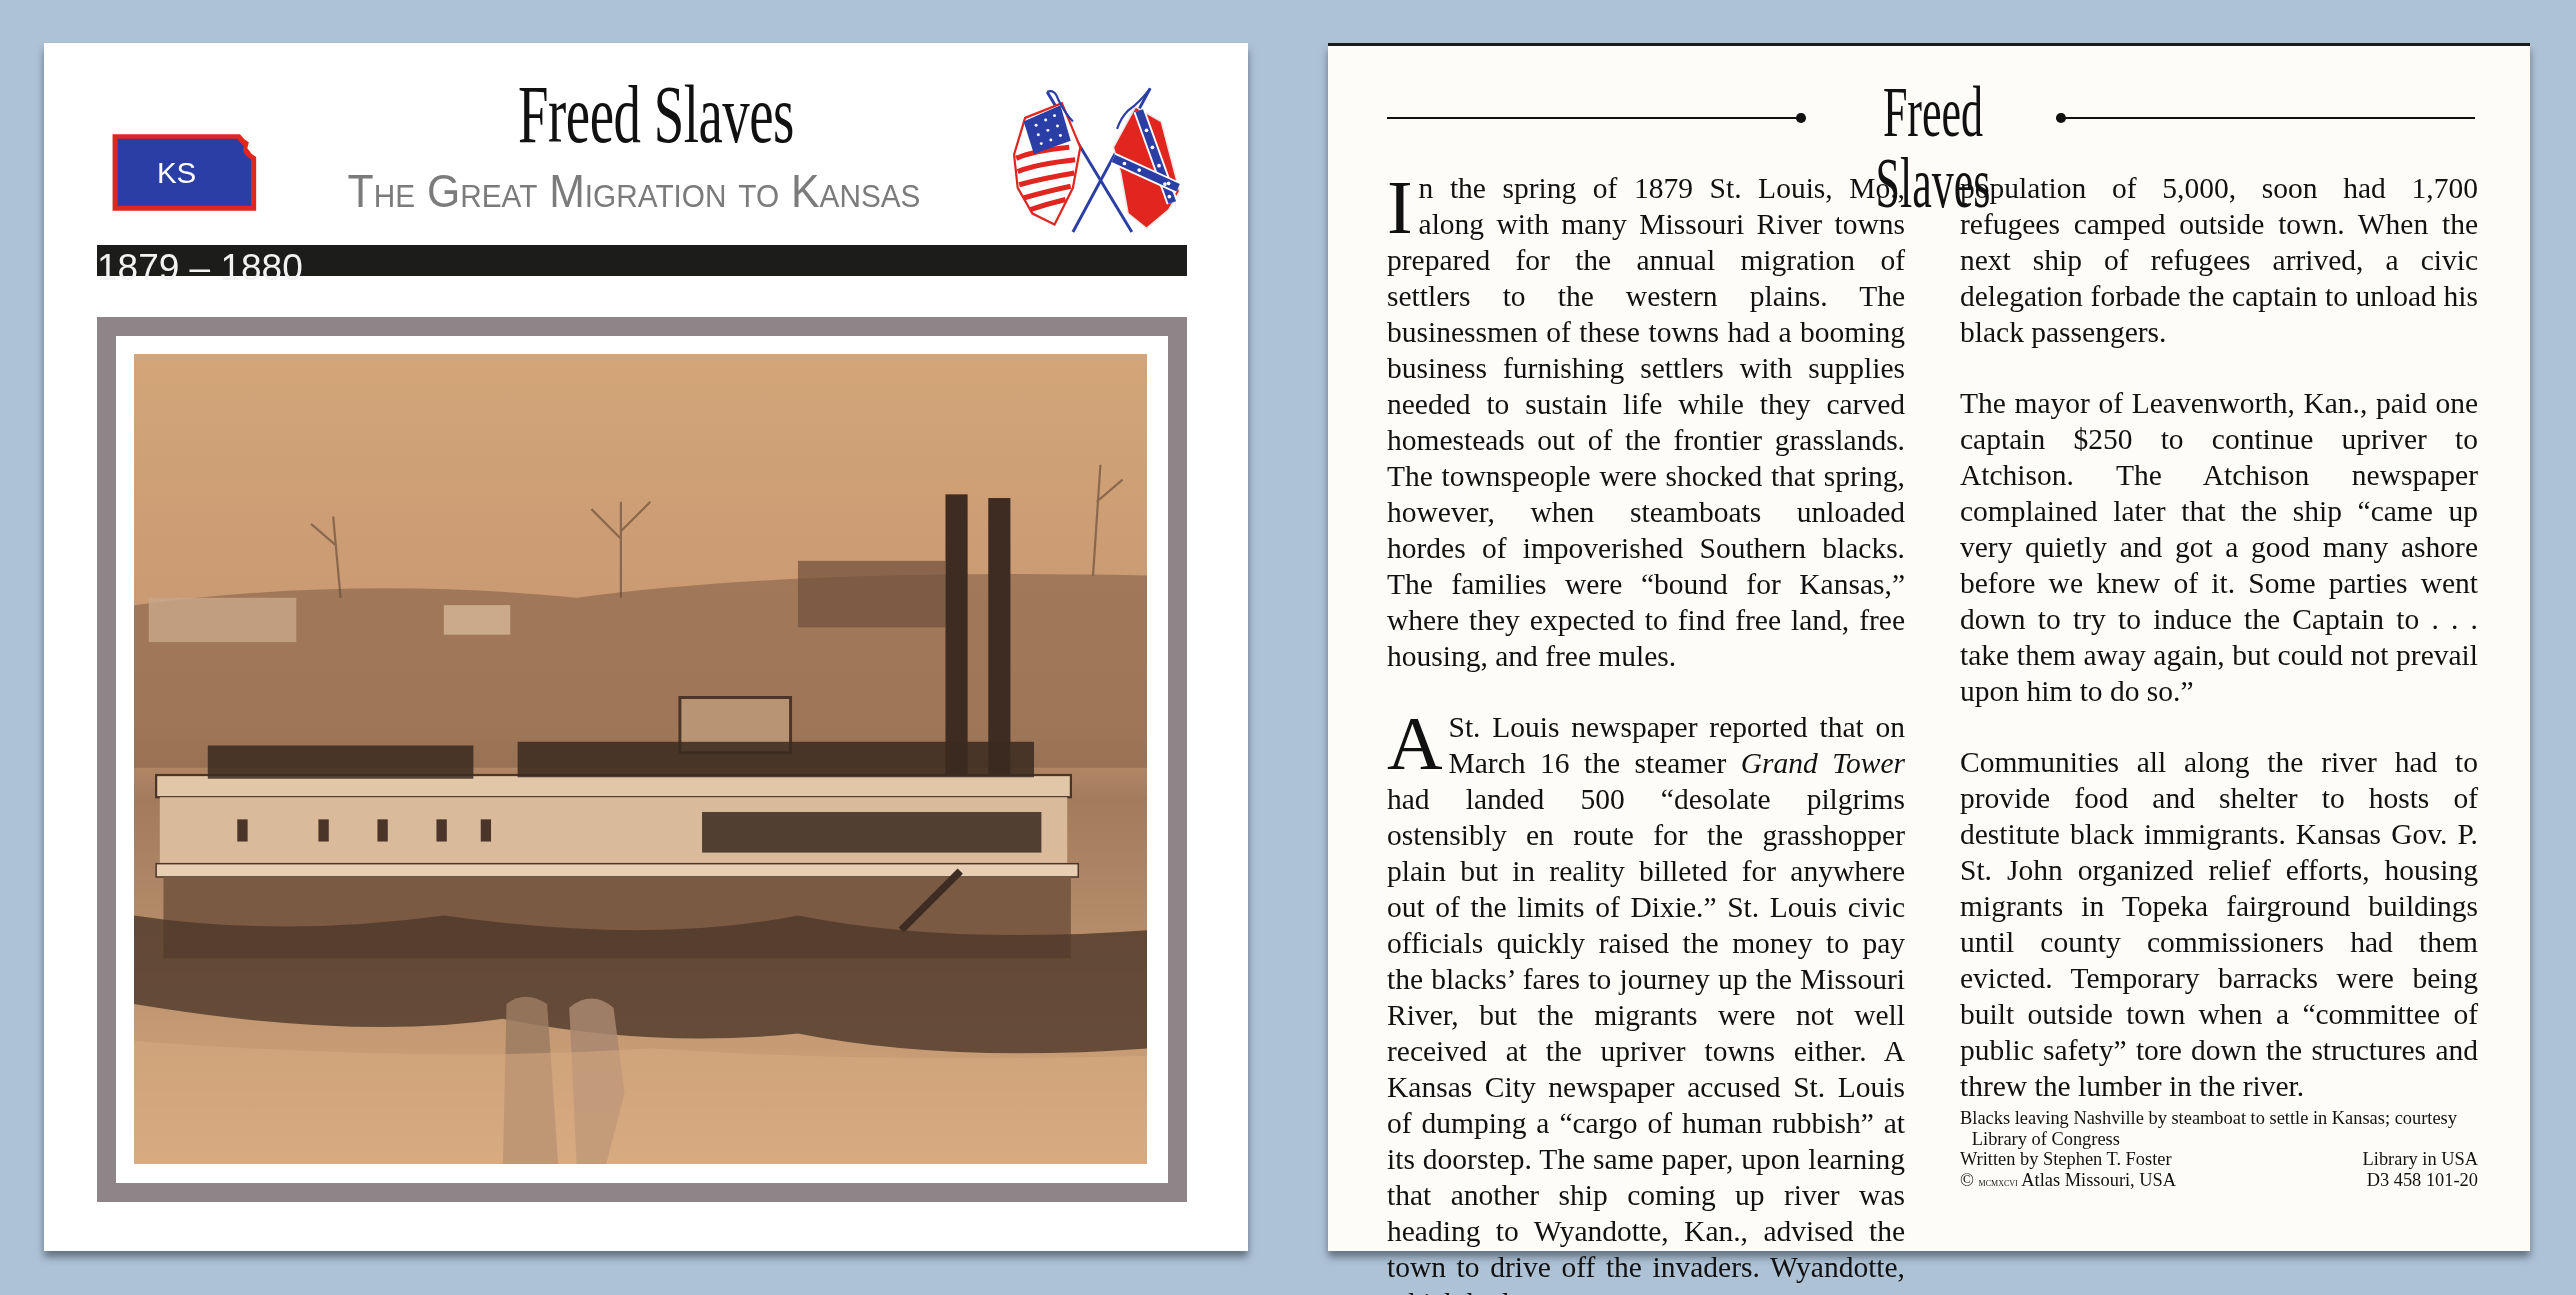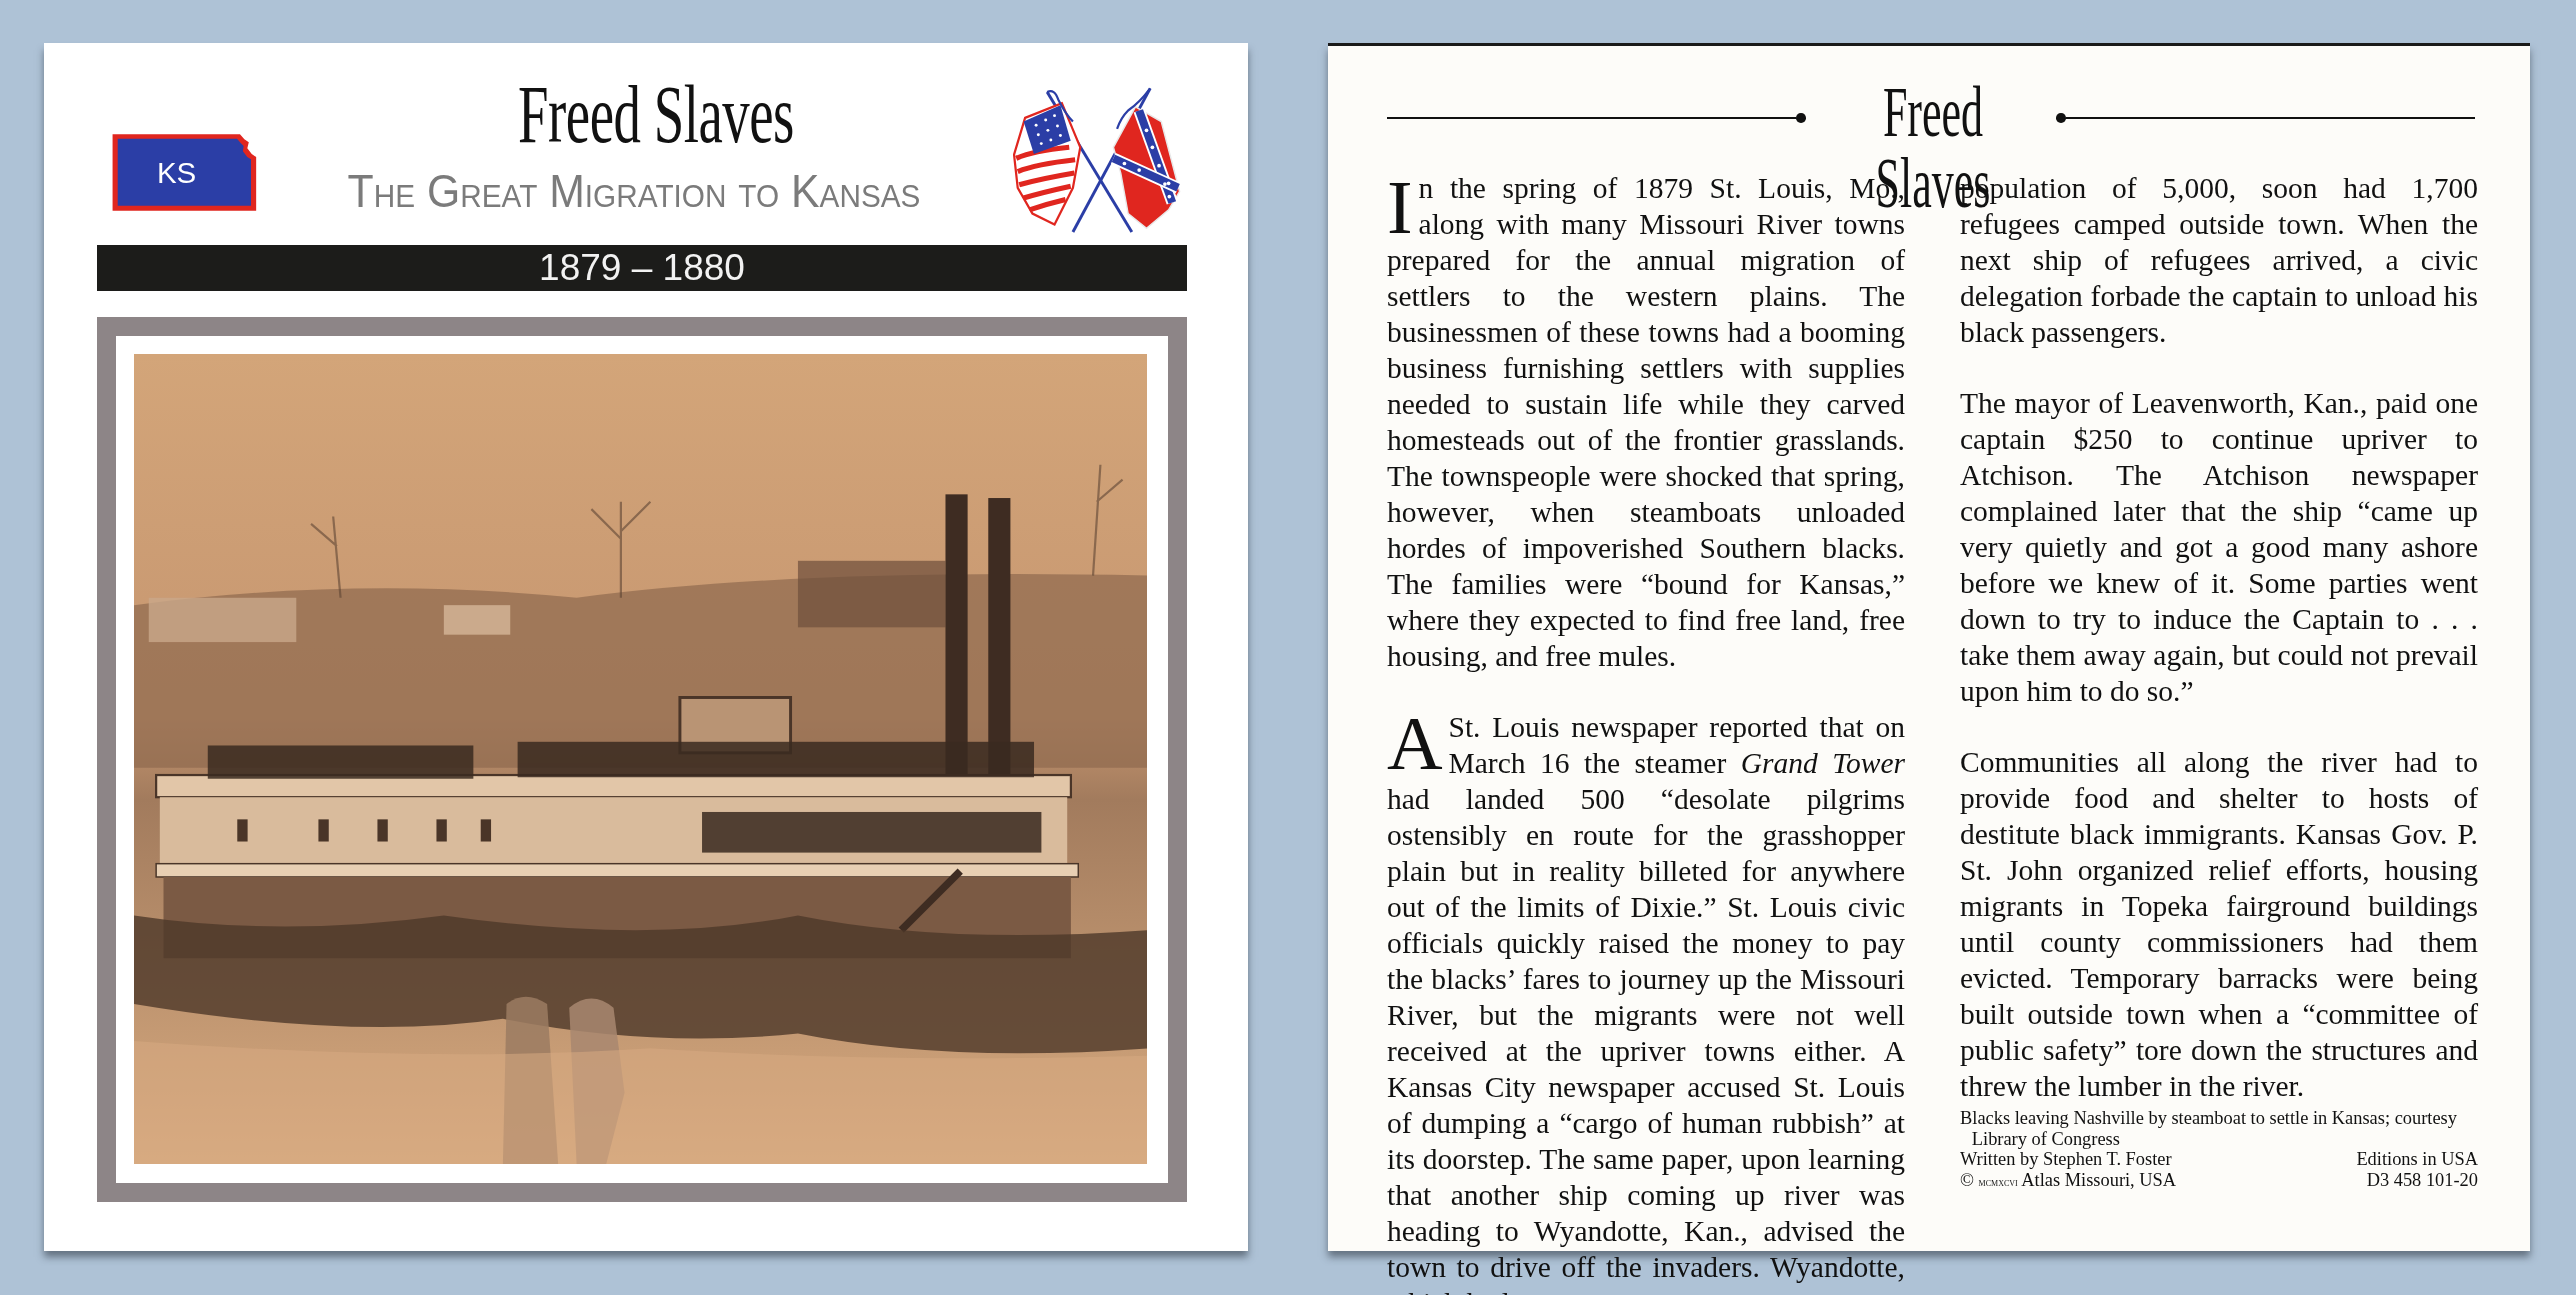--- a/index.html
+++ b/index.html
@@ -20,22 +20,22 @@
   .ks-badge svg { position: absolute; left: 0; top: 0; }
   .ks-label { position: absolute; left: 0; top: 0; width: 148px; height: 81px; display: flex; align-items: center; justify-content: center; padding-right: 14.8px; box-sizing: border-box;
     color: #ffffff; font-family: "Liberation Sans", sans-serif; font-size: 29.5px; }
   .front-title { position: absolute; left: 280px; width: 664px; top: 29.5px; text-align: center;
     font-family: "Liberation Serif", serif; font-size: 83px; line-height: 1; color: #111;
     transform: scaleX(0.66); transform-origin: center; letter-spacing: -0.7px; }
   .front-subtitle { position: absolute; left: 236px; width: 708px; top: 125px; text-align: center;
     font-family: "Liberation Sans", sans-serif; font-variant: small-caps; font-size: 46px; color: #7b7b7b; line-height: 1;
     transform: scaleX(0.93); transform-origin: center; }
   .flags-icon { position: absolute; left: 959px; top: 34px; width: 184px; height: 159px; }
-  .date-bar { position: absolute; left: 53px; top: 202px; width: 1090px; height: 46px; background: #1c1c1a;
-    color: #f2f2f2; font-family: "Liberation Sans", sans-serif; font-size: 37px; line-height: 46px; text-align: center; }
+  .date-bar { position: absolute; left: 53px; top: 202px; width: 1090px; height: 31px; background: #1c1c1a;
+    color: #f2f2f2; font-family: "Liberation Sans", sans-serif; font-size: 37px; line-height: 46px; }
   .photo-frame { position: absolute; left: 53px; top: 274px; width: 1090px; height: 885px; background: #8d8587; }
   .photo-mat { position: absolute; left: 19px; top: 19px; right: 19px; bottom: 19px; background: #ffffff; }
   .photo { position: absolute; left: 17.7px; top: 17.7px; right: 20.7px; bottom: 19px; overflow: hidden;
     background: #d2a275; }
   .photo svg { position: absolute; left: 0; top: 0; width: 100%; height: 100%; }
 
   
   .back-header { position: absolute; left: 59px; top: 31px; width: 1088px; height: 66px; }
   .back-rule { position: absolute; top: 40px; height: 2.2px; background: #111; }
   .back-rule.l { left: 0; width: 409px; }
@@ -200,21 +200,21 @@
     <p>The mayor of Leavenworth, Kan., paid one captain $250 to continue upriver to Atchison. The Atchison newspaper complained later that the ship “came up very quietly and got a good many ashore before we knew of it. Some parties went down to try to induce the Captain to . . . take them away again, but could not prevail upon him to do so.”</p>
     <p>Communities all along the river had to provide food and shelter to hosts of destitute black immigrants. Kansas Gov. P. St. John organized relief efforts, housing migrants in Topeka fairground buildings until county commissioners had them evicted. Temporary barracks were being built outside town when a “committee of public safety” tore down the structures and threw the lumber in the river.</p>
   </div>
 
 
   <div class="credits">
     <div>Blacks leaving Nashville by steamboat to settle in Kansas; courtesy</div>
     <div class="indent">Library of Congress</div>
     <div class="row">
       <span>Written by Stephen T. Foster</span>
-      <span>Editions in USA</span>
+      <span>Library in USA</span>
     </div>
     <div class="row">
       <span><span>©</span> <span class="sc">mcmxcvi</span><span> Atlas Missouri, USA</span></span>
       <span>D3 458 101-20</span>
     </div>
   </div>
 </div>
 
 
 </body></html>

